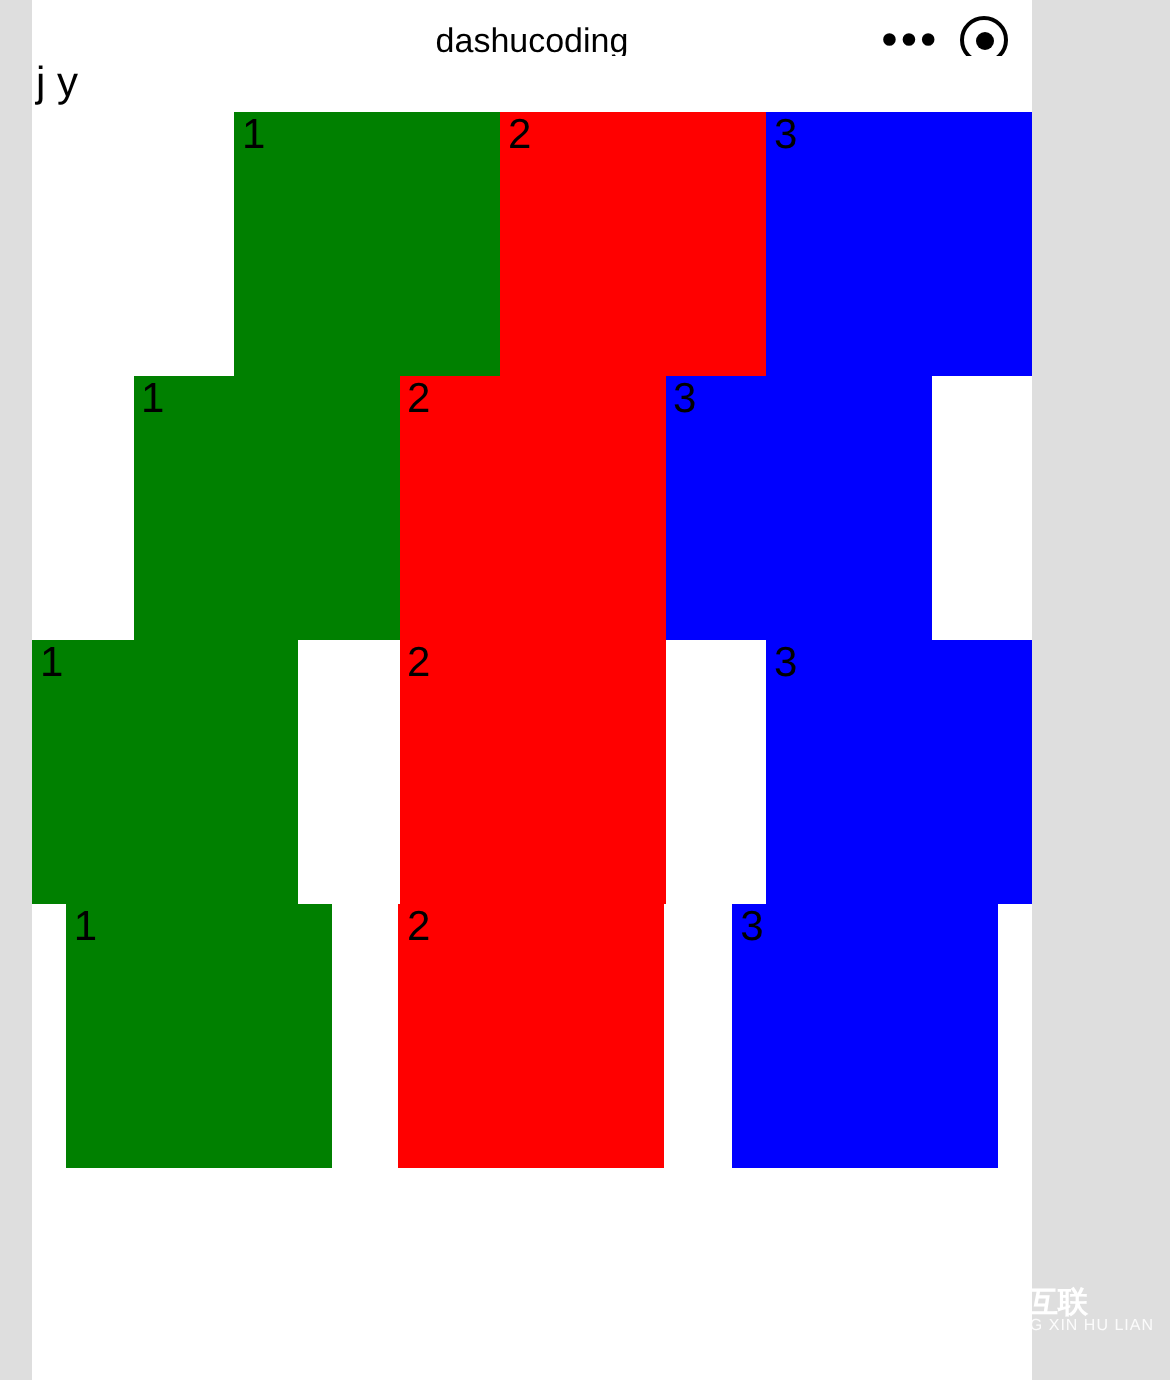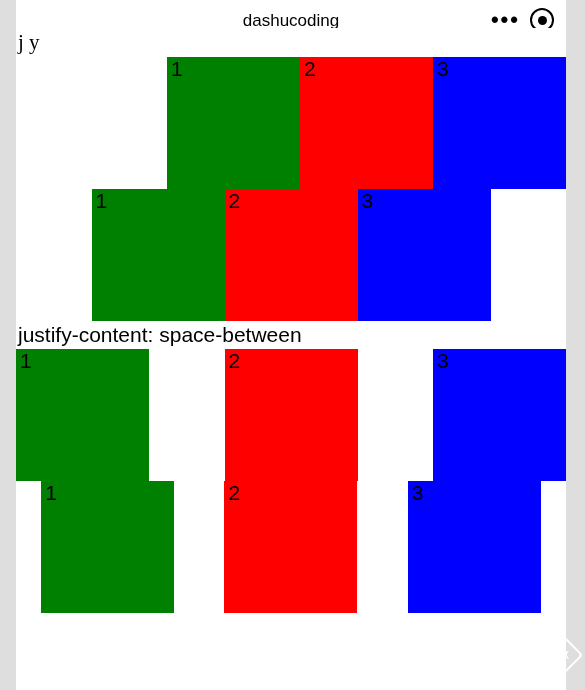--- a/index.html
+++ b/index.html
@@ -7,21 +7,21 @@
       font-family: -apple-system, "Segoe UI", Arial, sans-serif;
       background: #dedede;
       width: 585px;
       height: 690px;
       overflow: hidden;
       position: relative;
     }
     .phone {
       background: #fff;
       margin-left: 16px;
-      width: 550px;
+      width: 500px;
       height: 690px;
       position: relative;
       overflow: hidden;
     }
     .header {
       height: 42px;
       display: flex;
       align-items: center;
       justify-content: center;
       position: relative;
@@ -89,21 +89,21 @@
       width: 30px; height: 30px;
       border: 2px solid #fff;
       transform: rotate(45deg);
       border-radius: 4px;
       display: flex; align-items: center; justify-content: center;
       font-size: 11px; font-weight: bold;
     }
     .wm-logo span { transform: rotate(-45deg); }
     .wm-text { font-size: 15px; font-weight: bold; }
     .wm-sub { font-size: 8px; letter-spacing: 0.5px; opacity: 0.9; }
-    .truncated { overflow: hidden; white-space: nowrap; font-family: Liberation Serif, serif; }
+    .truncated { overflow: hidden; white-space: nowrap; }
   </style>
 </head>
 <body>
 
 <div class="phone">
   <div class="header">
     <span>dashucoding</span>
     <div class="header-icons">
       <span class="dots">•••</span>
       <span class="target"></span>
@@ -118,32 +118,35 @@
       <div class="box r">2</div>
       <div class="box b">3</div>
     </div>
 
     <div class="row row-1">
       <div class="box g">1</div>
       <div class="box r">2</div>
       <div class="box b">3</div>
     </div>
 
-    <div class="label">justify-content: space-between</div>
     <div class="row row-2">
       <div class="box g">1</div>
       <div class="box r">2</div>
       <div class="box b">3</div>
     </div>
 
     <div class="row row-3">
       <div class="box g">1</div>
       <div class="box r">2</div>
       <div class="box b">3</div>
     </div>
   </div>
 </div>
 
 <div class="watermark">
   <div class="wm-logo">
       <span>CX</span>
     </div>
+  <div>
+    <div class="wm-text">创新互联</div>
+    <div class="wm-sub">CHUANG XIN HU LIAN</div>
+  </div>
 </div>
 
 </body></html>

